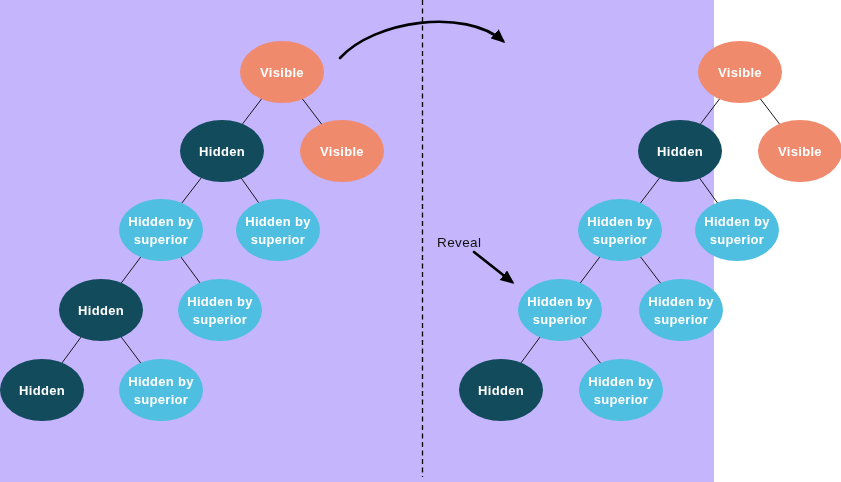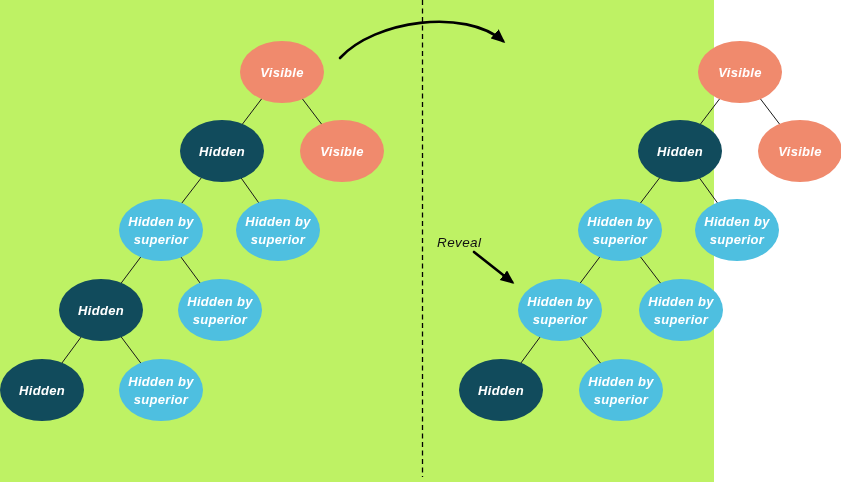--- a/index.html
+++ b/index.html
@@ -8,22 +8,21 @@
     background: #ffffff;
     width: 841px;
     height: 482px;
     overflow: hidden;
     font-family: "Liberation Sans", sans-serif;
   }
   .canvas {
     position: relative;
     width: 714px;
     height: 482px;
-    background: #bef264;
-    font-style: italic;
+    background: #c4b5fd;
   }
   svg { display: block; }
   text.node-label {
     font-family: "Liberation Sans", sans-serif;
     font-size: 13px;
     font-weight: 600;
     letter-spacing: 0.3px;
   }
   text.annotation-text {
     font-family: "Liberation Sans", sans-serif;

